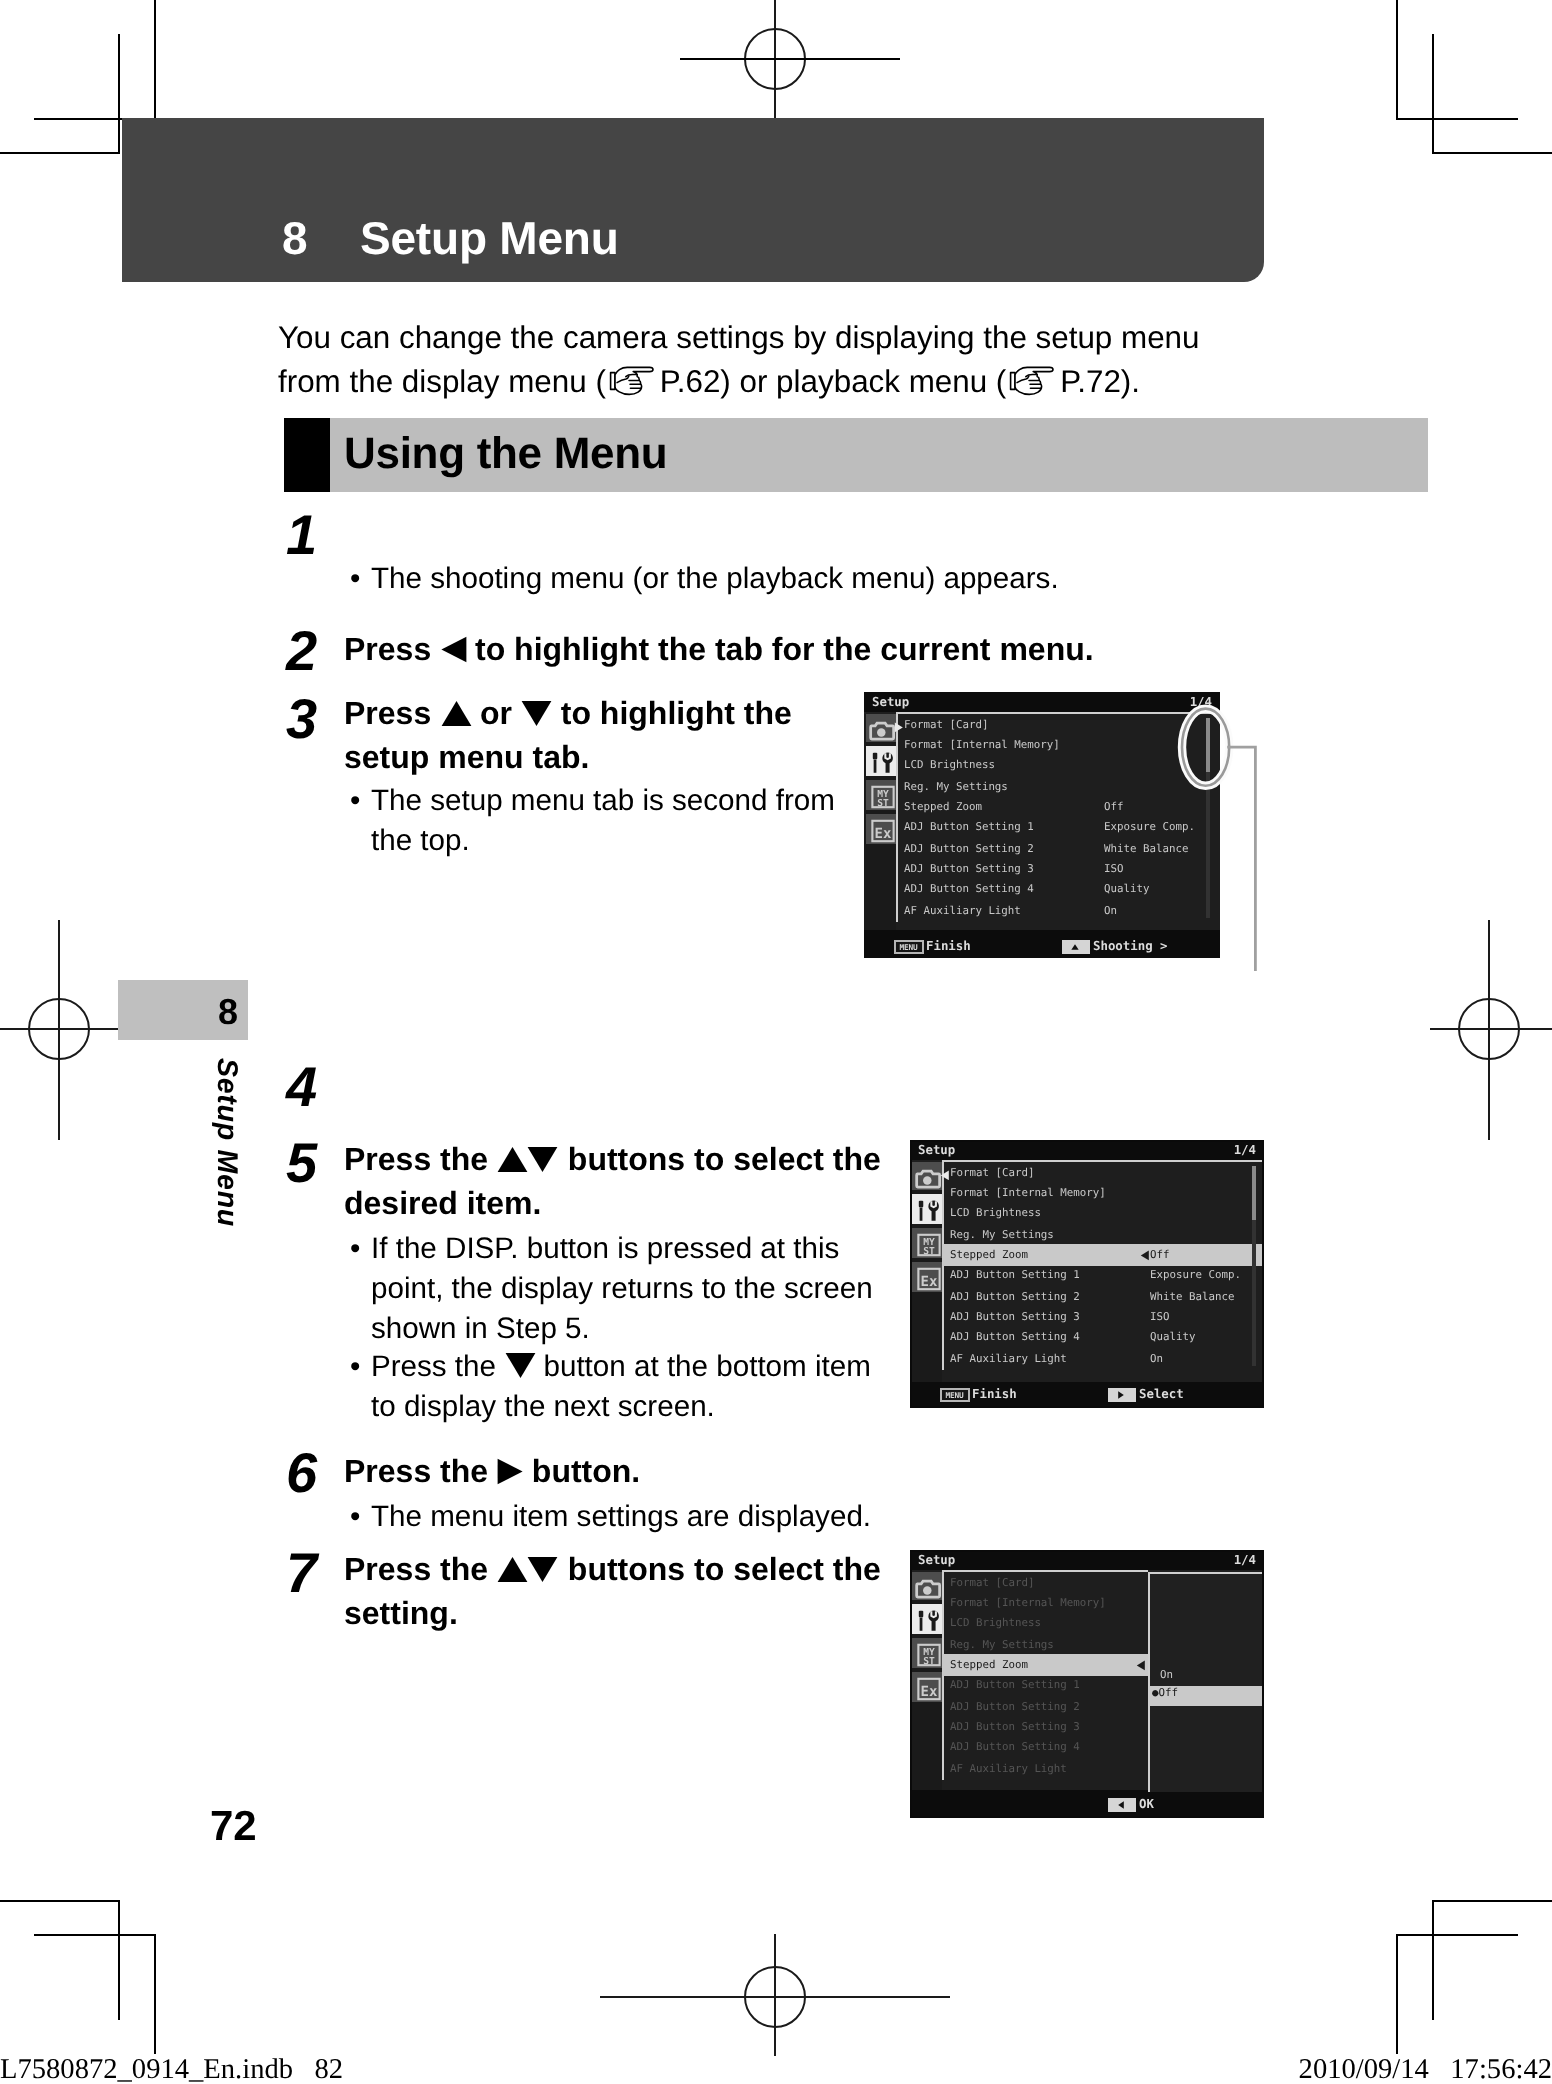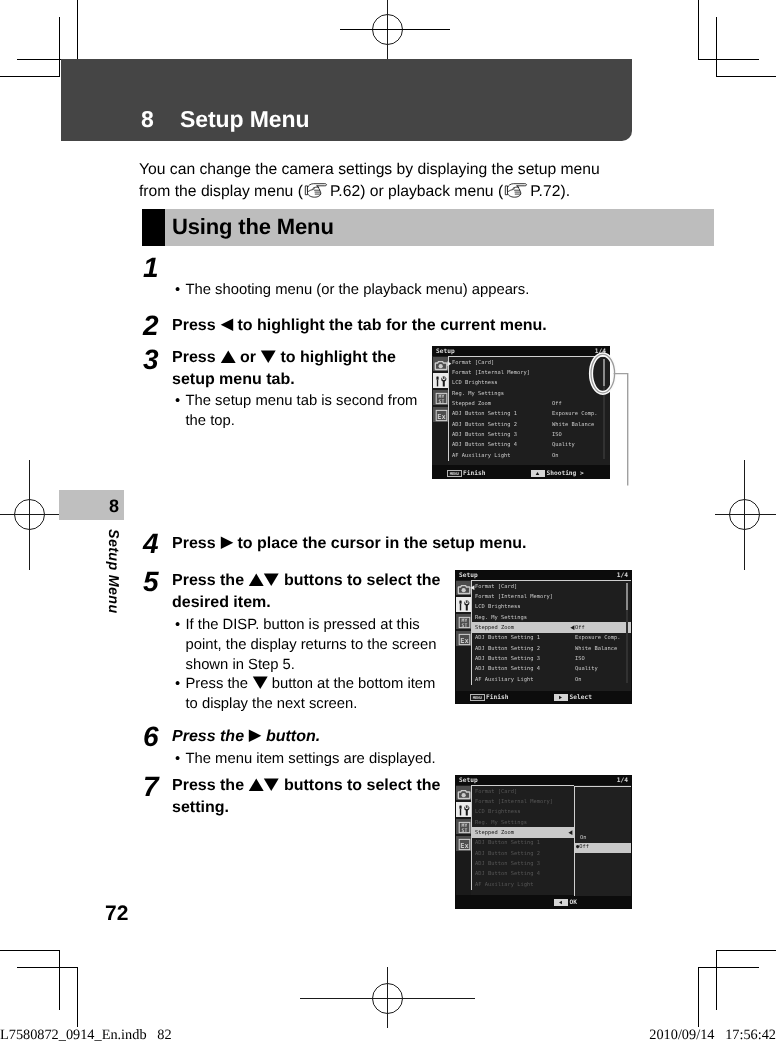--- a/index.html
+++ b/index.html
@@ -172,43 +172,40 @@
         <path d="M8.25 0.5 L15.7 13.0 H0.8 Z" fill="#000"></path>
       </svg> or <svg class="arr" viewBox="0 0 16.5 13.5">
         <path d="M8.25 13.0 L15.7 0.5 H0.8 Z" fill="#000"></path>
       </svg> to highlight the setup menu tab.</div>
   <div class="bullet" style="left:175px;top:391px;width:248px;">
       <span class="dot">•</span>
       <span class="btxt">The setup menu tab is second from the top.</span>
     </div>
 
   <div class="stepnum" style="left:143px;top:528px;">4</div>
-  <div class="steptext" style="left:172px;top:533px;width:400px;">Press <svg class="arrs" viewBox="0 0 14 13.5">
-        <path d="M13.3 6.75 L0.8 0.4 V13.1 Z" fill="#000"></path>
-      </svg> to place the cursor in the setup menu.</div>
 
   <div class="stepnum" style="left:143px;top:566px;">5</div>
   <div class="steptext" style="left:172px;top:570px;width:280px;">Press the <svg class="arr" viewBox="0 0 16.5 13.5">
         <path d="M8.25 0.5 L15.7 13.0 H0.8 Z" fill="#000"></path>
       </svg><svg class="arr" viewBox="0 0 16.5 13.5">
         <path d="M8.25 13.0 L15.7 0.5 H0.8 Z" fill="#000"></path>
       </svg> buttons to select the desired item.</div>
   <div class="bullet" style="left:175px;top:615px;width:272px;">
       <span class="dot">•</span>
       <span class="btxt">If the DISP. button is pressed at this point, the display returns to the screen shown in Step 5.</span>
     </div>
   <div class="bullet" style="left:175px;top:674px;width:272px;">
       <span class="dot">•</span>
       <span class="btxt">Press the <svg class="arr" viewBox="0 0 16.5 13.5">
           <path d="M8.25 13.0 L15.7 0.5 H0.8 Z" fill="#000"></path>
         </svg> button at the bottom item to display the next screen.</span>
     </div>
 
   <div class="stepnum" style="left:143px;top:721px;">6</div>
-  <div class="steptext" style="left:172px;top:726px;width:300px;font-style:italic;">Press the <svg class="arrs" viewBox="0 0 14 13.5">
+  <div class="steptext" style="left:172px;top:726px;width:300px;">Press the <svg class="arrs" viewBox="0 0 14 13.5">
         <path d="M13.3 6.75 L0.8 0.4 V13.1 Z" fill="#000"></path>
       </svg> button.</div>
   <div class="bullet" style="left:175px;top:749px;width:320px;">
       <span class="dot">•</span>
       <span class="btxt">The menu item settings are displayed.</span>
     </div>
 
   <div class="stepnum" style="left:143px;top:771px;">7</div>
   <div class="steptext" style="left:172px;top:775px;width:280px;">Press the <svg class="arr" viewBox="0 0 16.5 13.5">
         <path d="M8.25 0.5 L15.7 13.0 H0.8 Z" fill="#000"></path>

